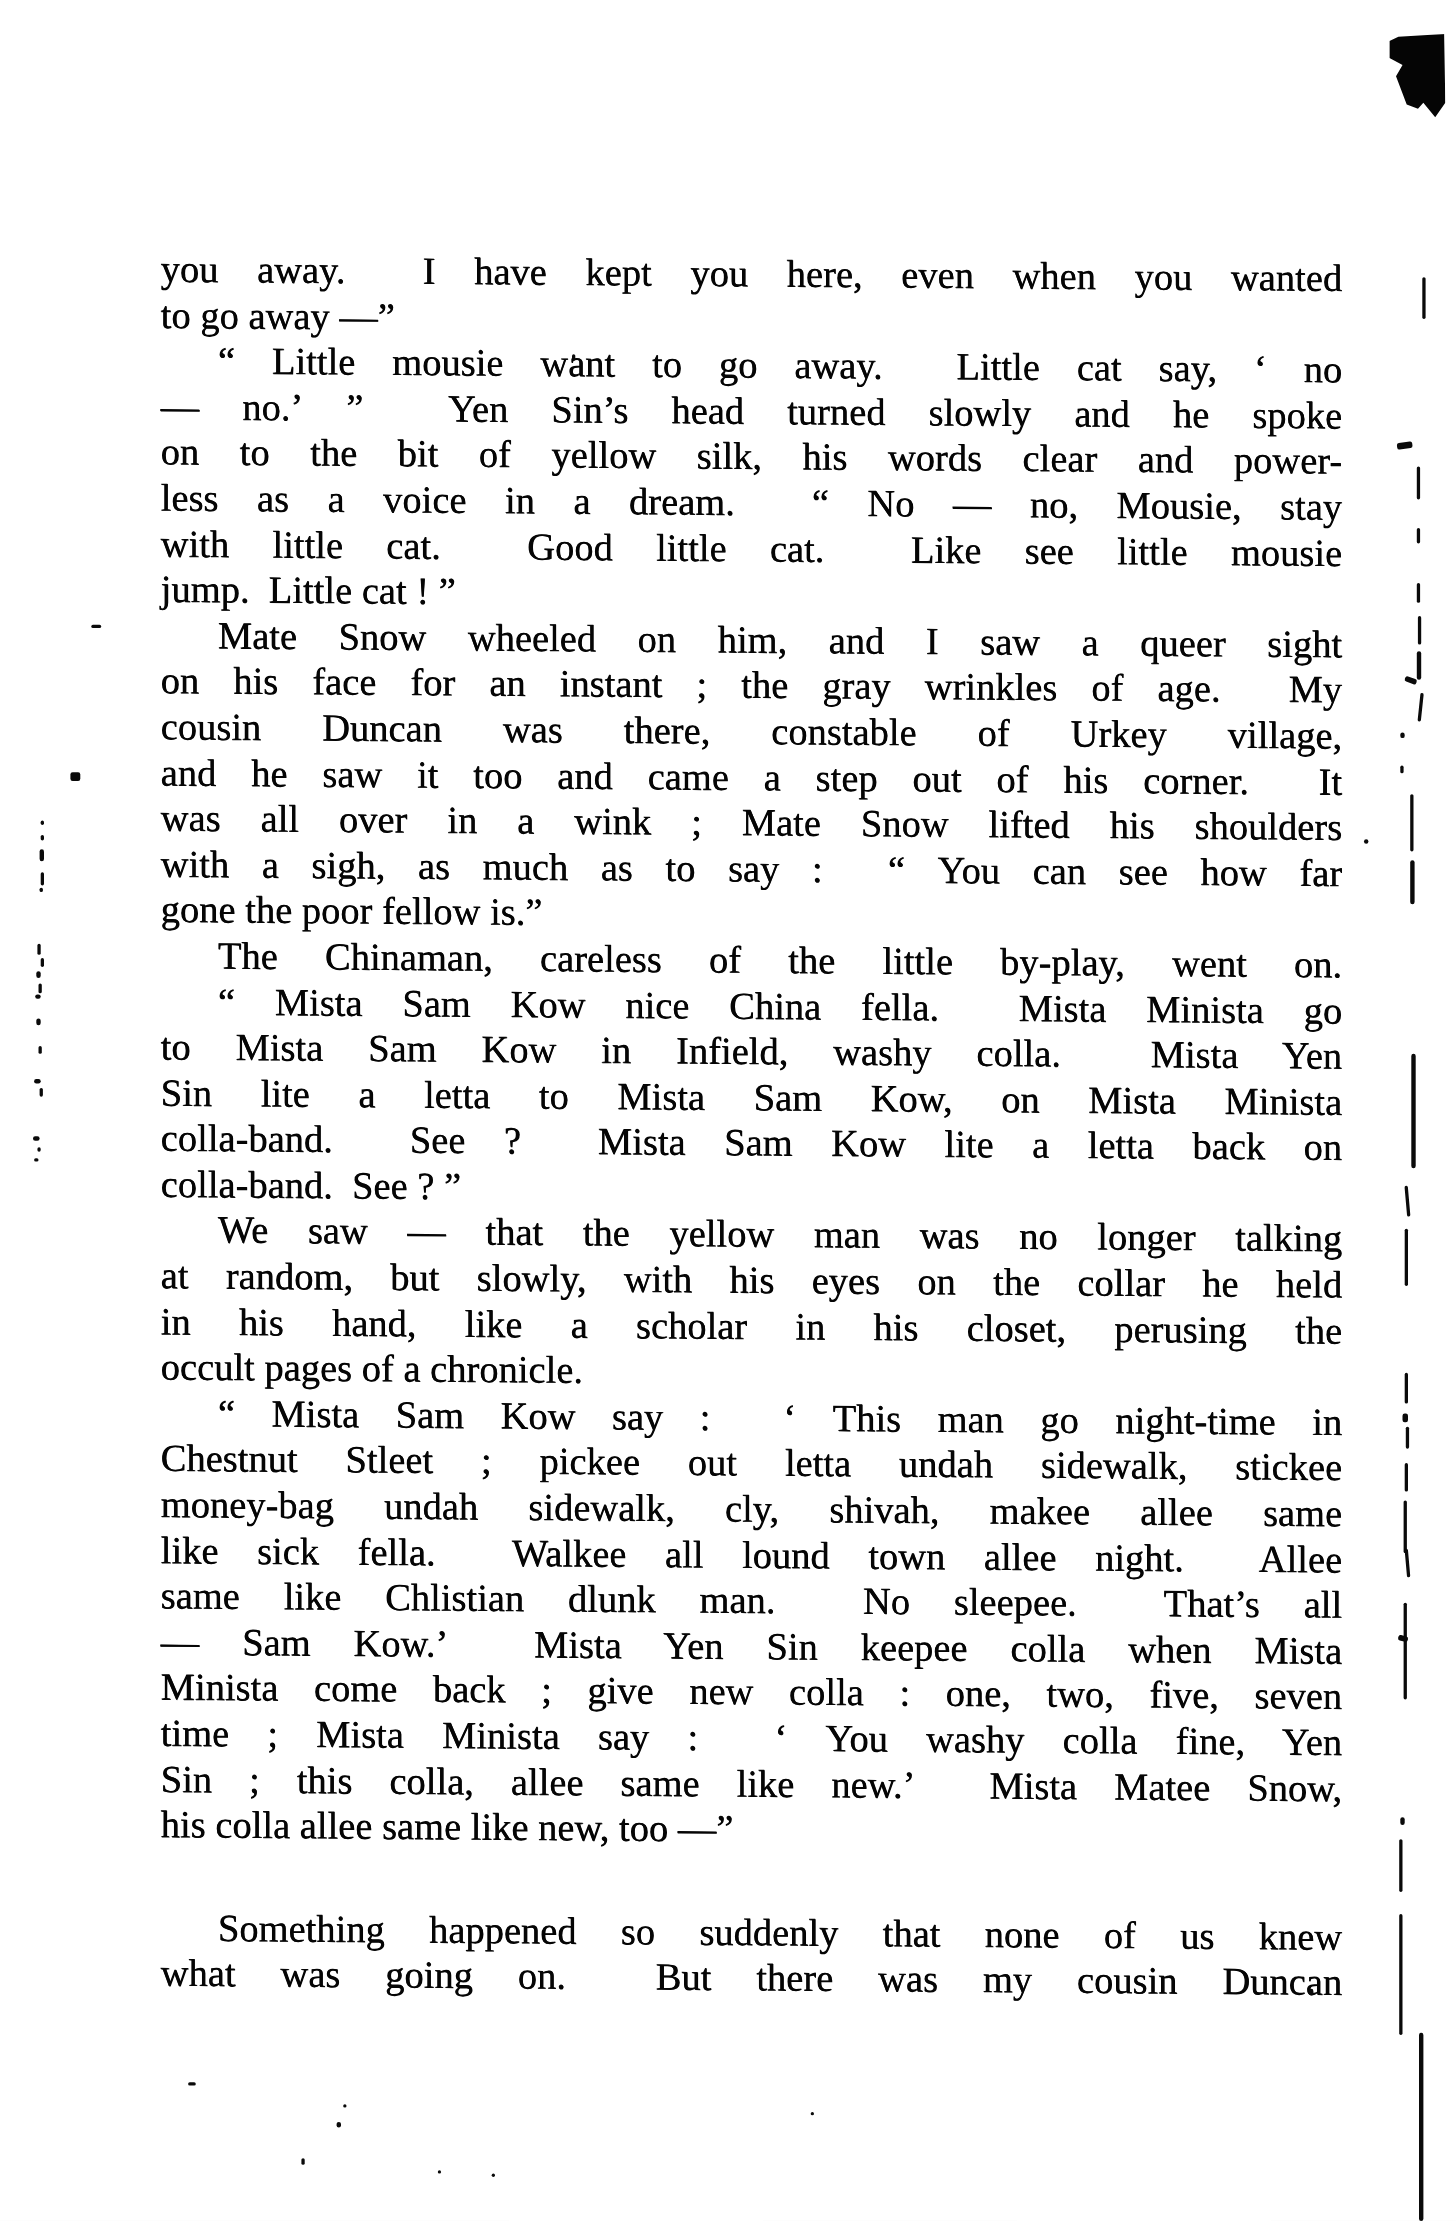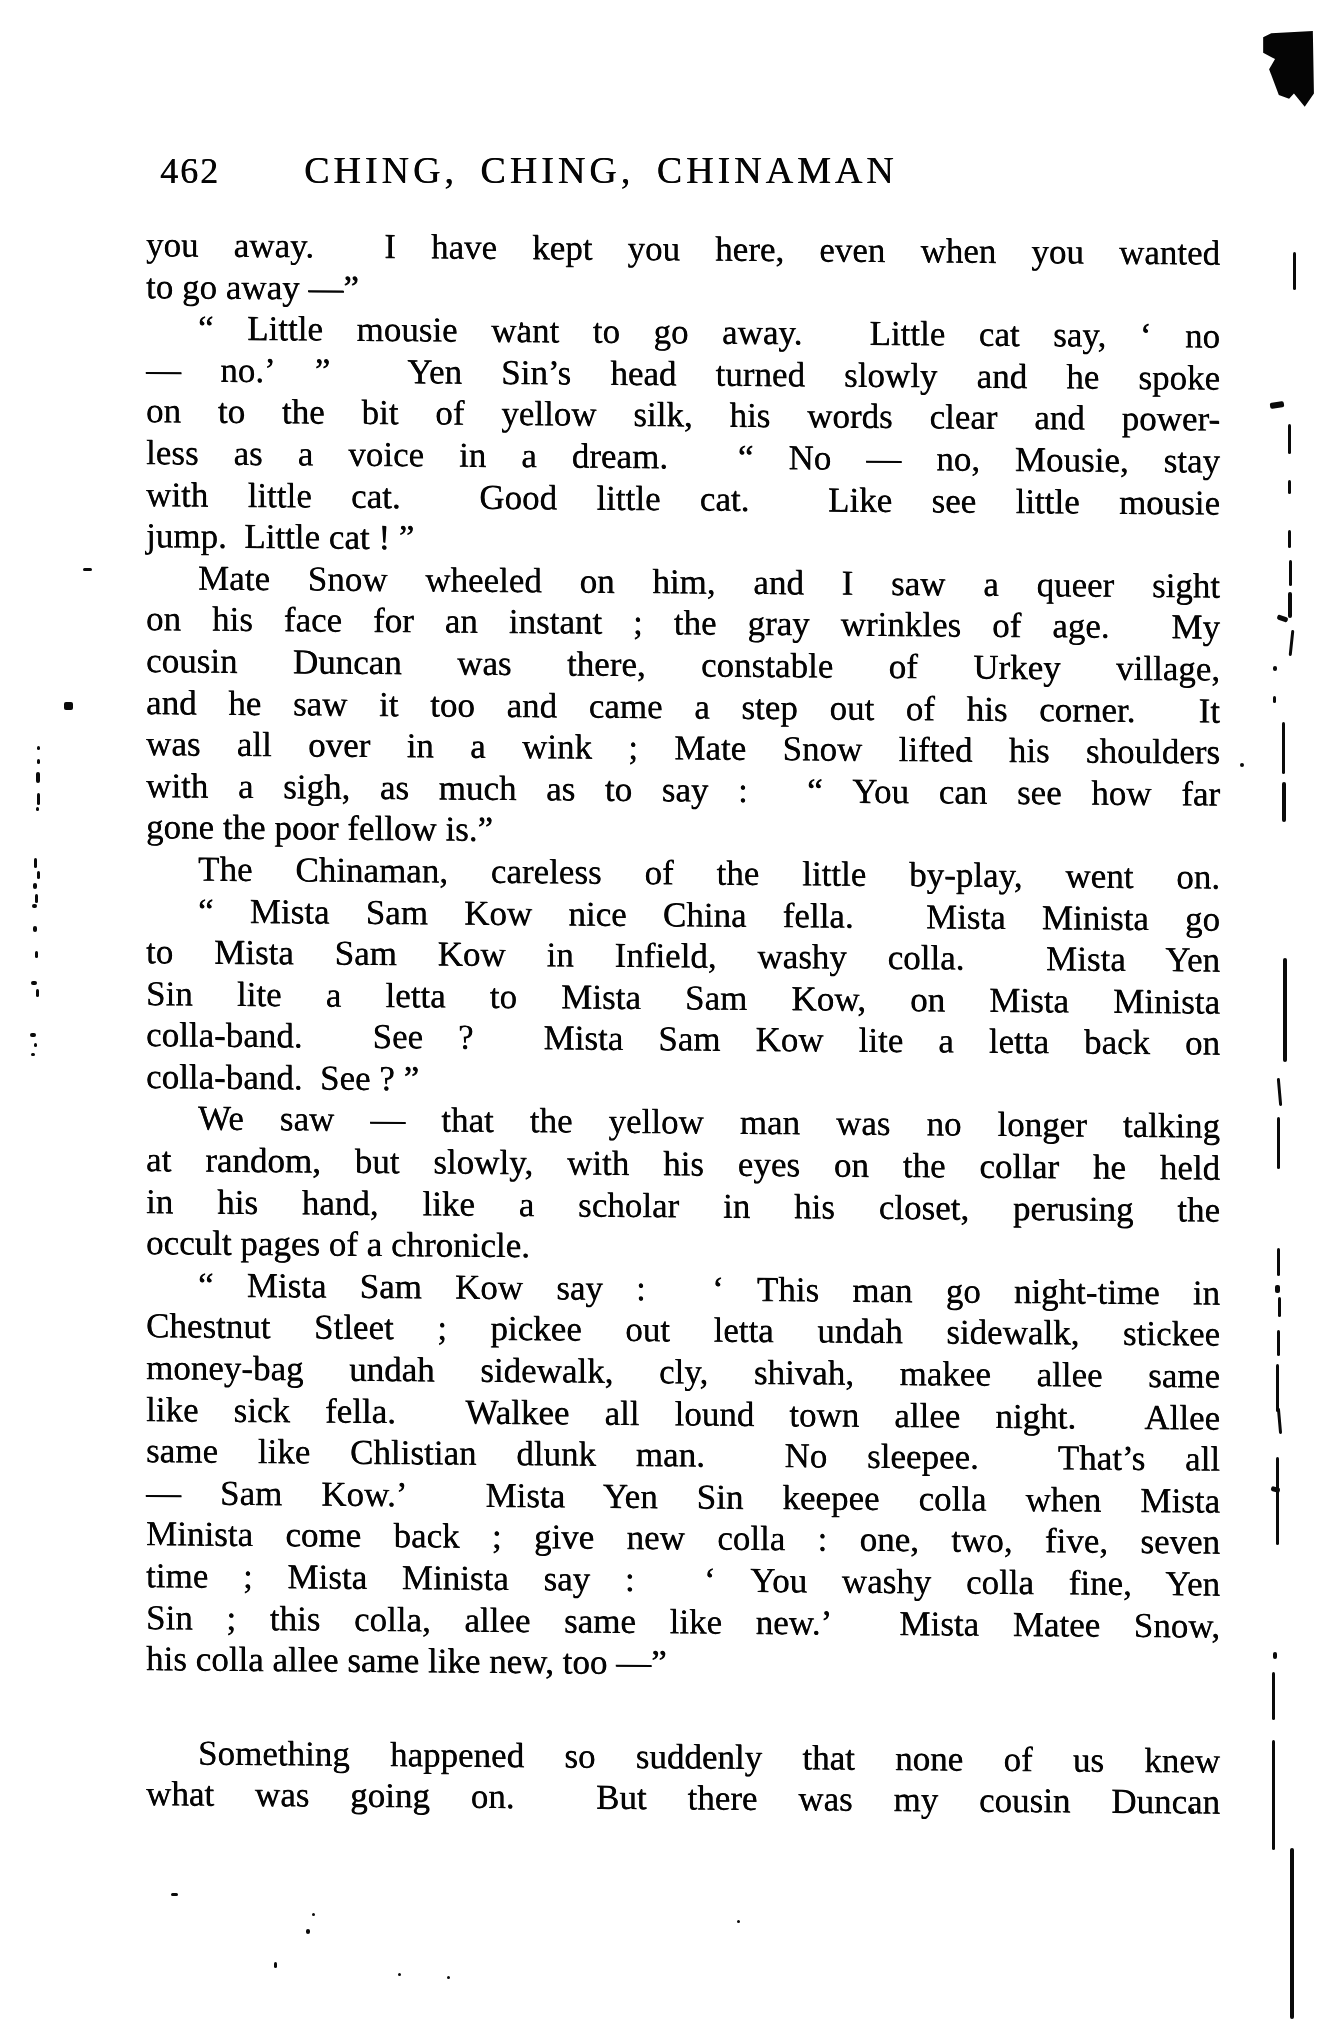--- a/index.html
+++ b/index.html
@@ -74,24 +74,20 @@
     height: 78px;
     background: #050505;
     clip-path: polygon(4% 8%, 19% 3%, 96% 0%, 98% 80%, 81% 97%, 61% 80%, 52% 87%, 33% 82%, 15% 49%, 26% 36%, 4% 28%);
   }
 </style>
 </head>
 <body>
 
 <div id="scan-page">
 
-  <div id="page-header">
-    <span id="page-number">462</span>
-    <span id="running-title">CHING, CHING, CHINAMAN</span>
-  </div>
 
   <div id="text-block">
       <div class="para">
         <div class="line">you away.&nbsp; I have kept you here, even when you wanted</div>
         <div class="line last">to go away —”</div>
       </div>
       <div class="para">
         <div class="line indent">“&nbsp;Little mousie want to go away.&nbsp; Little cat say, ‘&nbsp;no</div>
         <div class="line">— no.’&nbsp;”&nbsp; Yen Sin’s head turned slowly and he spoke</div>
         <div class="line">on to the bit of yellow silk, his words clear and power-</div>

